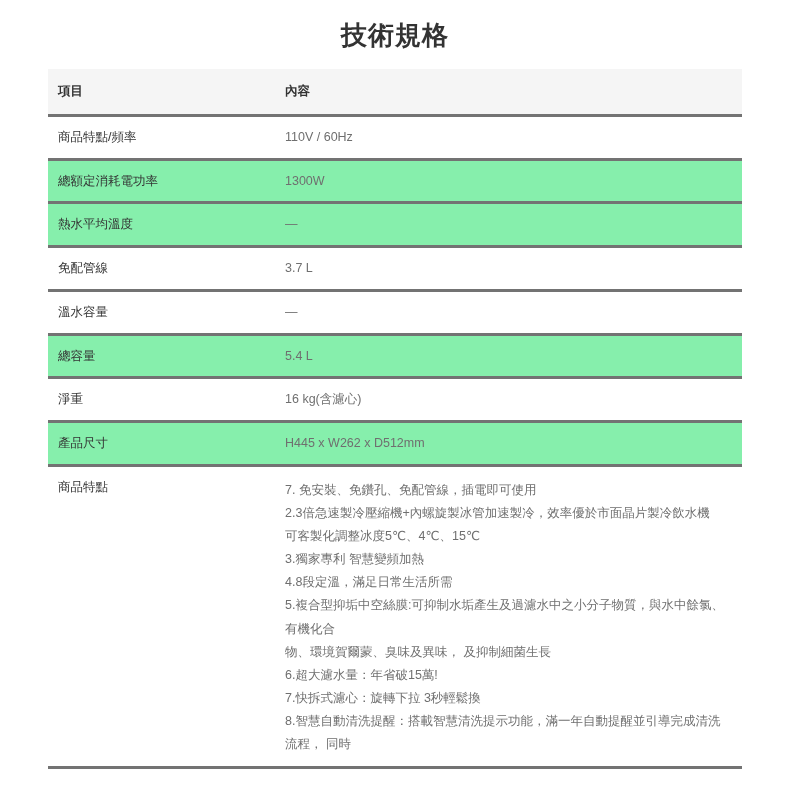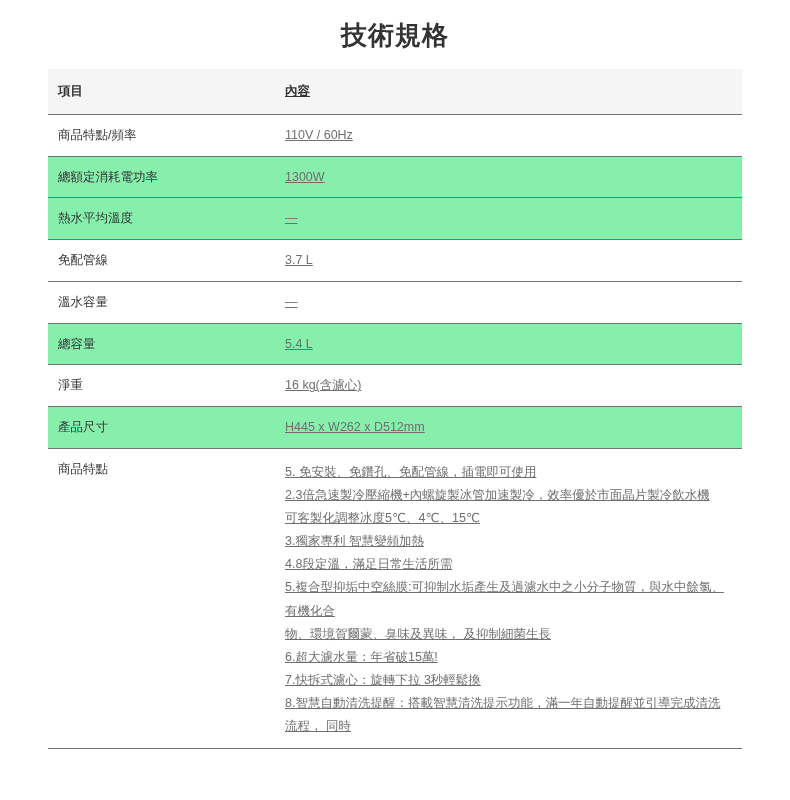--- a/index.html
+++ b/index.html
@@ -30,30 +30,29 @@
     width: 694px;
     margin: 0 auto;
     border-collapse: collapse;
     table-layout: fixed;
   }
   table.spec td {
     vertical-align: top;
     padding: 11px 12px 11px 10px;
     font-size: 12.5px;
     line-height: 1.5;
-    border-bottom: 1px solid #737373;
+    border-bottom: 3px solid #737373;
     word-break: break-word;
   }
   td.col-label {
     width: 205px;
     color: #333333;
   }
   td.col-value {
     color: #6f6f6f;
-    text-decoration: underline;
   }
   tr.shade td {
     background: #86efac;
   }
   tr.header td {
     background: #f5f5f5;
     font-weight: bold;
     color: #333333;
     padding-top: 13px;
     padding-bottom: 13px;
@@ -118,21 +117,21 @@
       </tr>
       <tr class="shade">
         <td class="col-label">產品尺寸</td>
         <td class="col-value">H445 x W262 x D512mm</td>
       </tr>
 
       <tr class="features">
         <td class="col-label">商品特點</td>
         <td class="col-value">
           <ol class="features-list">
-            <li>5. 免安裝、免鑽孔、免配管線，插電即可使用</li>
+            <li>7. 免安裝、免鑽孔、免配管線，插電即可使用</li>
             <li>2.3倍急速製冷壓縮機+內螺旋製冰管加速製冷，效率優於市面晶片製冷飲水機</li>
             <li>可客製化調整冰度5℃、4℃、15℃</li>
             <li>3.獨家專利 智慧變頻加熱</li>
             <li>4.8段定溫，滿足日常生活所需</li>
             <li>5.複合型抑垢中空絲膜:可抑制水垢產生及過濾水中之小分子物質，與水中餘氯、有機化合</li>
             <li>物、環境賀爾蒙、臭味及異味， 及抑制細菌生長</li>
             <li>6.超大濾水量：年省破15萬!</li>
             <li>7.快拆式濾心：旋轉下拉 3秒輕鬆換</li>
             <li>8.智慧自動清洗提醒：搭載智慧清洗提示功能，滿一年自動提醒並引導完成清洗流程， 同時</li>
 

